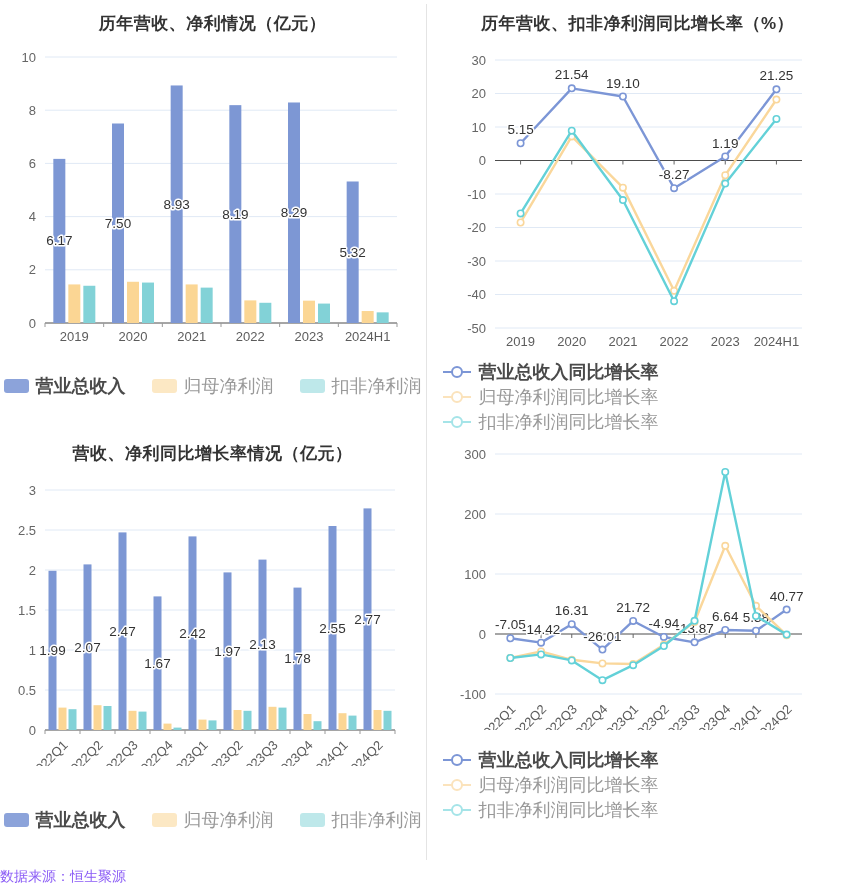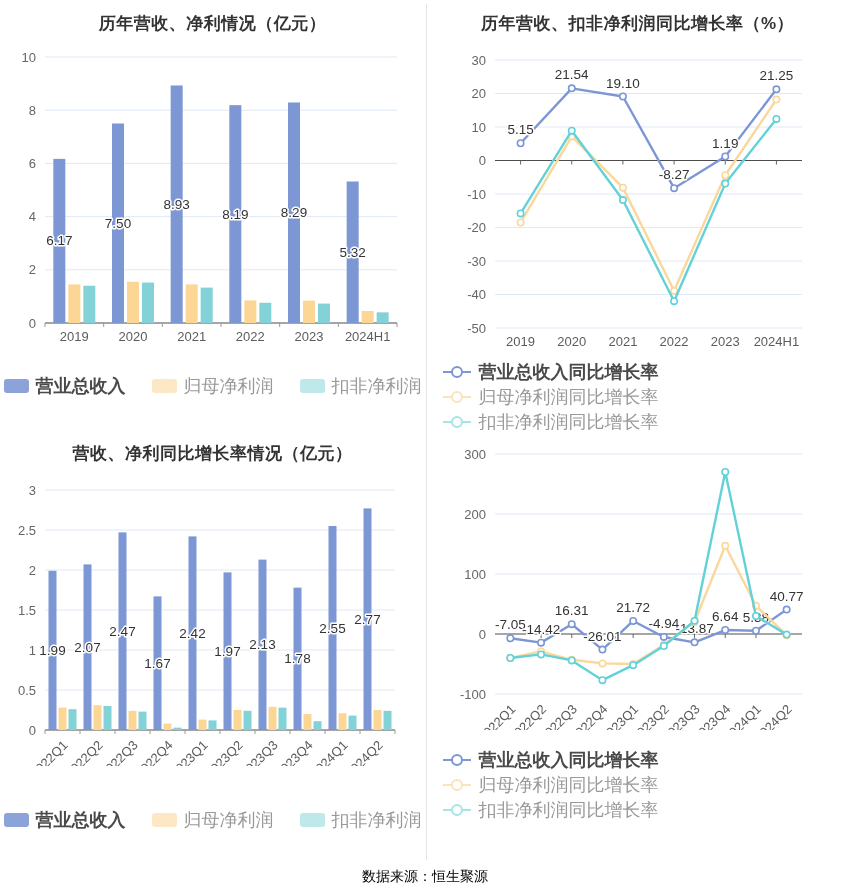--- a/index.html
+++ b/index.html
@@ -42,22 +42,22 @@
   }
   .legend--lines{width:392px;justify-content:flex-start;}
   .legend-item{
     display:flex;align-items:center;gap:7px;
     font-size:18px;color:#999;cursor:pointer;white-space:nowrap;
   }
   .legend-item .lbl{line-height:16px;}
   .legend-item.strong{color:#4a4a4a;font-weight:700;}
   .swatch{width:25px;height:14px;border-radius:3px;flex:none;}
   .footer{
-    width:850px;text-align:center;
-    margin-top:3px;font-size:14px;color:#000000;line-height:20px;
+    width:850px;
+    margin-top:3px;font-size:14px;color:#8b5cf6;line-height:20px;
   }
 </style>
 </head>
 <body>
 
 <div class="page">
   <div class="grid">
     <div class="vdivider"></div>
 
     <div class="card">

